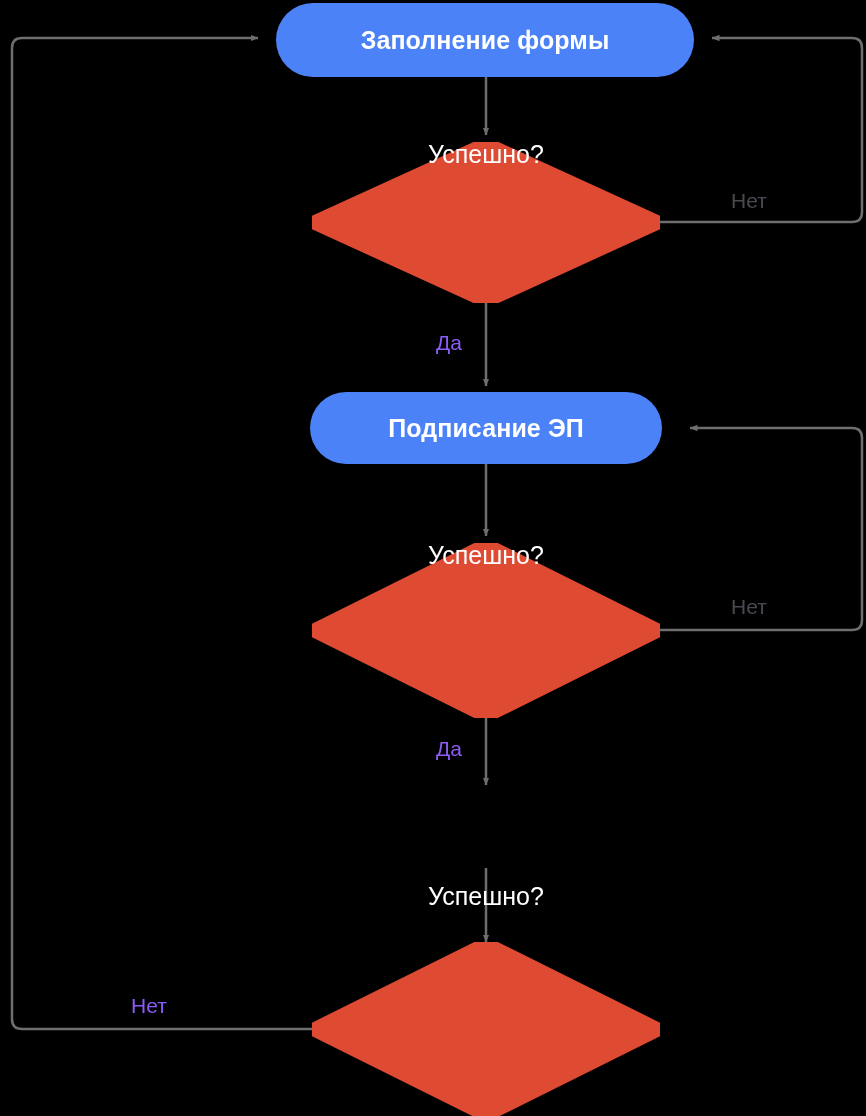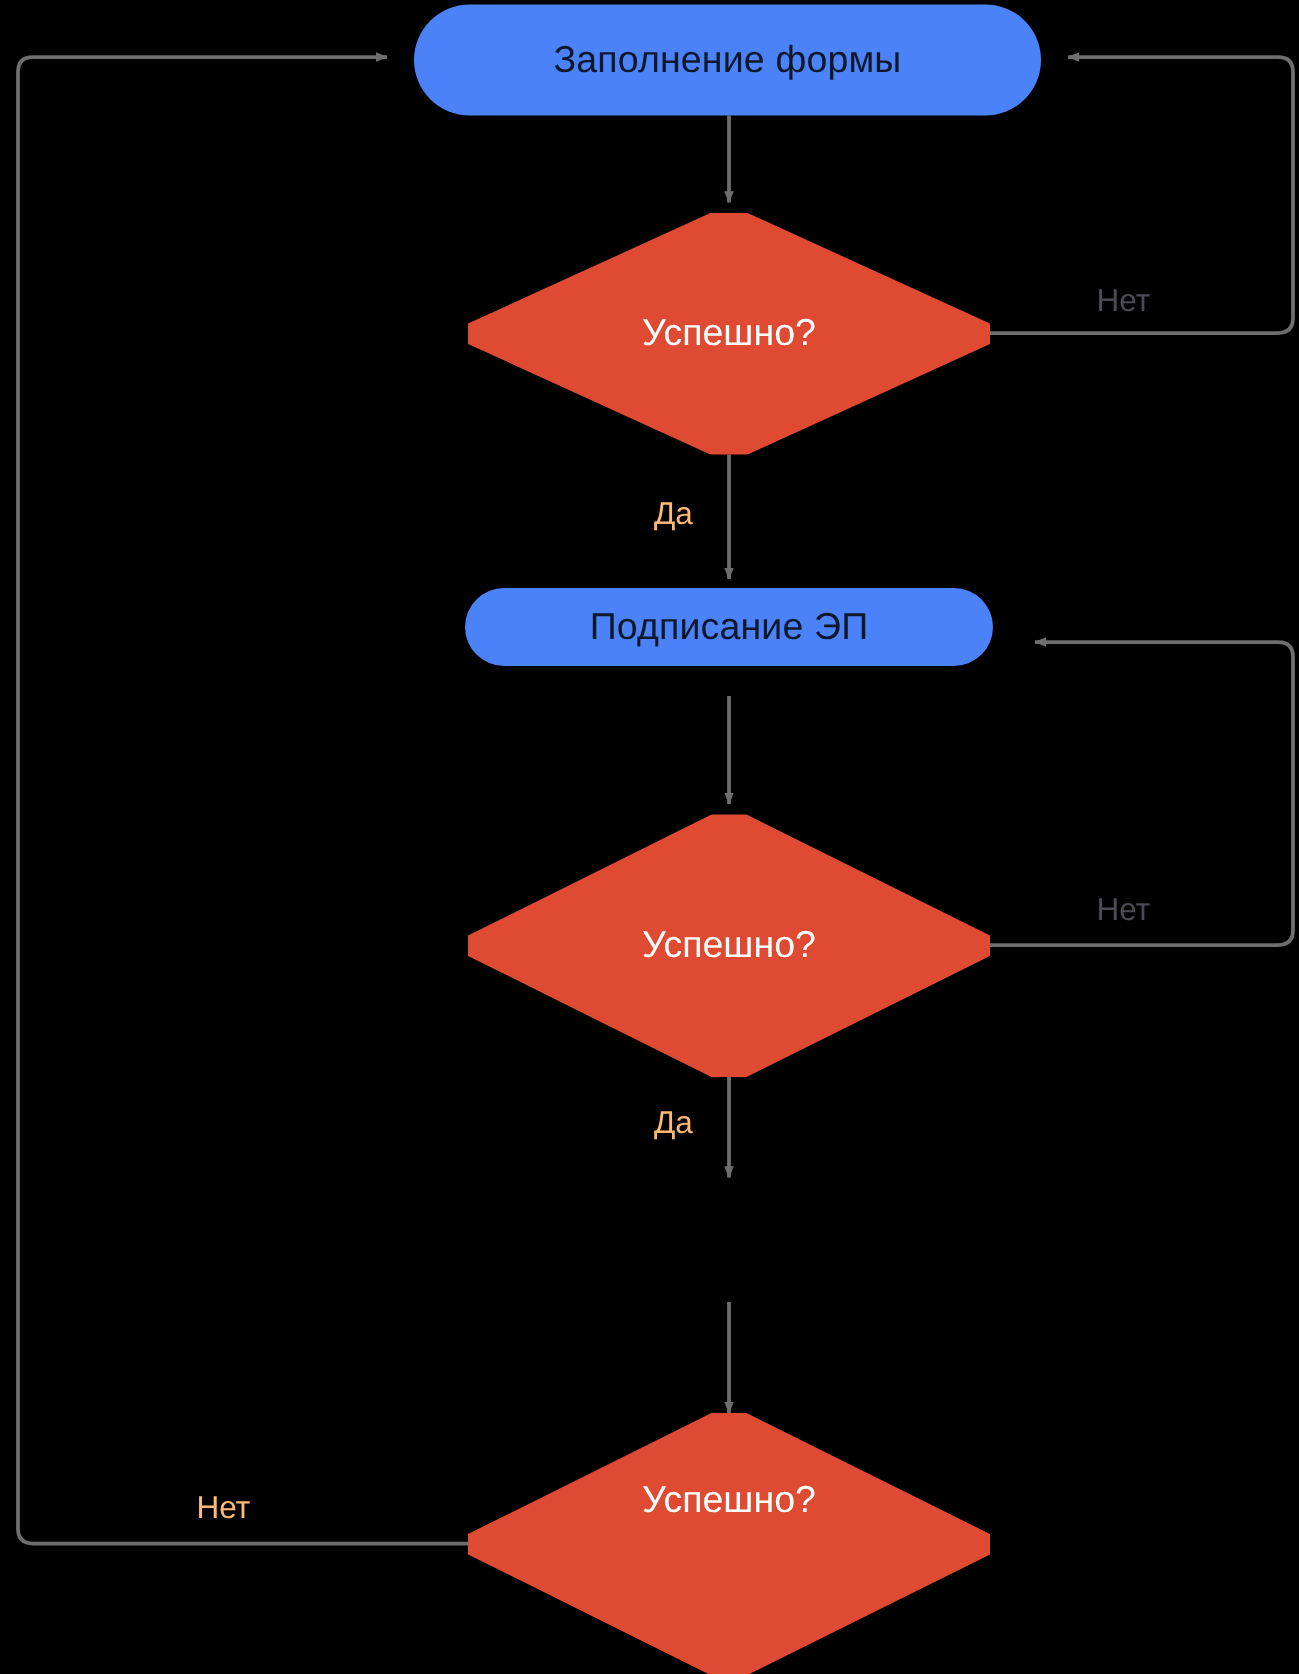--- a/index.html
+++ b/index.html
@@ -27,52 +27,51 @@
   .node-process {
     position: absolute;
     background: #4C82F7;
     border-radius: 999px;
     display: flex;
     align-items: center;
     justify-content: center;
     box-sizing: border-box;
   }
   .node-process .node-label {
-    color: #0f172a;
+    color: #ffffff;
     font-size: 25px;
-    font-weight: 400;
+    font-weight: 700;
     letter-spacing: 0.1px;
     white-space: nowrap;
     line-height: 1;
   }
   .node-decision {
     position: absolute;
     display: flex;
-    align-items: center;
     justify-content: center;
   }
   .node-decision .diamond-shape {
     position: absolute;
     left: 0;
     top: 0;
     width: 100%;
     height: 100%;
   }
   .node-decision .node-label {
     position: relative;
     color: #FFFFFF;
     font-size: 25px;
     font-weight: 400;
     white-space: nowrap;
     line-height: 1;
     z-index: 2;
   }
   .edge-label {
     position: absolute;
-    color: #fdba74;
+    color: #8b5cf6;
     font-size: 21px;
     line-height: 1;
     white-space: nowrap;
   }
   .edge-label.muted {
     color: #4A4A52;
   }
 </style>
 </head>
 <body>
@@ -107,21 +106,21 @@
     <span class="node-label">Заполнение формы</span>
   </div>
 
   <div class="node-decision" style="left:312px; top:142px; width:348px; height:161px;">
     <svg class="diamond-shape" viewBox="0 0 348 161" preserveAspectRatio="none" xmlns="http://www.w3.org/2000/svg">
       <path d="M174,2 L346,80.5 L174,159 L2,80.5 Z" fill="#DE4A32" stroke="#DE4A32" stroke-width="14" stroke-linejoin="round"></path>
     </svg>
     <span class="node-label">Успешно?</span>
   </div>
 
-  <div class="node-process" style="left:310px; top:392px; width:352px; height:52px;">
+  <div class="node-process" style="left:310px; top:392px; width:352px; height:72px;">
     <span class="node-label">Подписание ЭП</span>
   </div>
 
   <div class="node-decision" style="left:312px; top:543px; width:348px; height:175px;">
     <svg class="diamond-shape" viewBox="0 0 348 175" preserveAspectRatio="none" xmlns="http://www.w3.org/2000/svg">
       <path d="M174,2 L346,87.5 L174,173 L2,87.5 Z" fill="#DE4A32" stroke="#DE4A32" stroke-width="14" stroke-linejoin="round"></path>
     </svg>
     <span class="node-label">Успешно?</span>
   </div>
 

